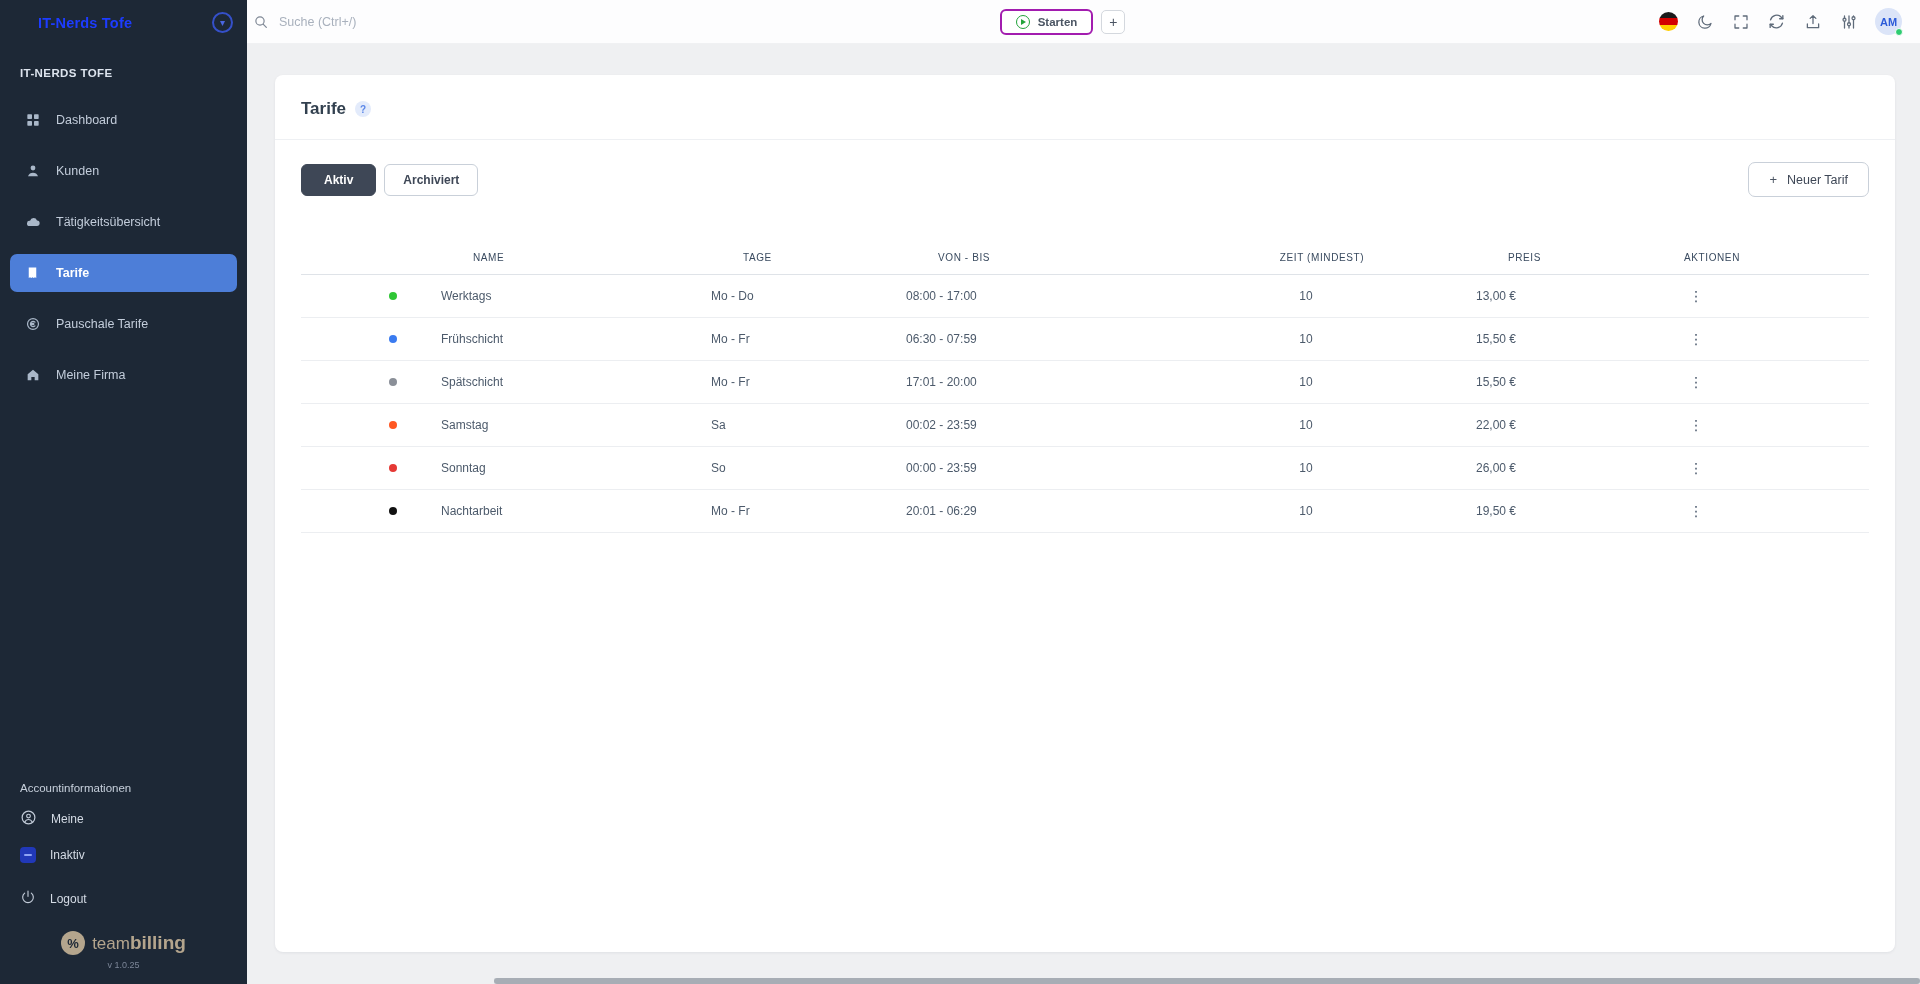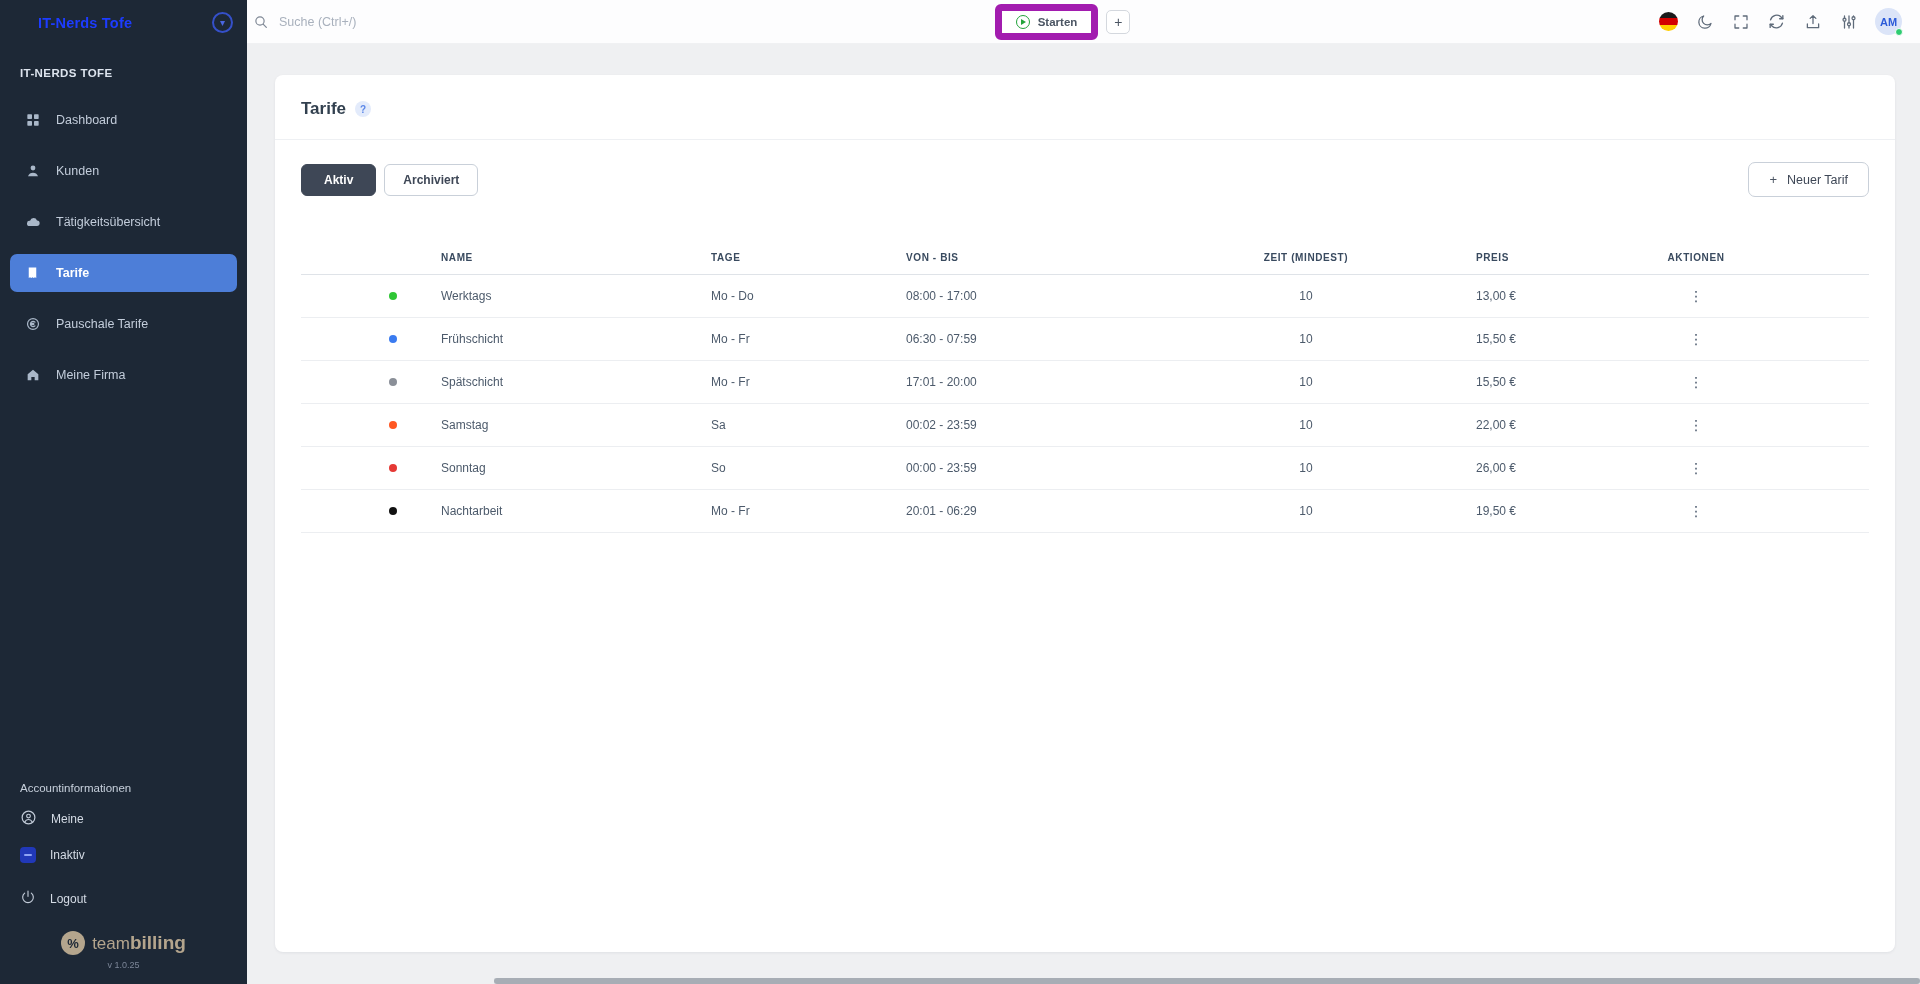--- a/index.html
+++ b/index.html
@@ -34,21 +34,21 @@
   .brand-version { color:#7c8698; font-size:9px; margin-top:5px; padding-bottom:10px; }
 
   
   .main { flex:1; display:flex; flex-direction:column; position:relative; }
   .topbar { height:44px; background:#fdfdfe; display:flex; align-items:center; padding:0 18px 0 6px; border-bottom:1px solid #f0f1f3; }
   .search-wrap { flex:1; display:flex; align-items:center; gap:10px; }
   .search-wrap svg { stroke:#7e8794; fill:none; stroke-width:1.8; stroke-linecap:round; }
   .search-input { border:none; outline:none; background:transparent; font-size:12.5px; color:#475569; width:320px; font-family:"Liberation Sans", sans-serif; }
   .search-input::placeholder { color:#a9b1bd; }
   .center-group { display:flex; align-items:center; gap:8px; margin-right:30px; }
-  .btn-start { display:flex; align-items:center; gap:8px; border:7px solid #a21caf; background:#fff; border-radius:6px; padding:4px 14px; font-size:11.5px; color:#4b5563; font-weight:bold; cursor:pointer; }
+  .btn-start { display:flex; align-items:center; gap:8px; border:2px solid #a21caf; background:#fff; border-radius:6px; padding:4px 14px; font-size:11.5px; color:#4b5563; font-weight:bold; cursor:pointer; }
   .play-ico { width:14px; height:14px; border:1.6px solid #22a33a; border-radius:50%; display:flex; align-items:center; justify-content:center; }
   .play-ico i { display:block; width:0; height:0; border-left:5px solid #22a33a; border-top:3px solid transparent; border-bottom:3px solid transparent; margin-left:1px; }
   .btn-plus { border:1px solid #d4d8de; background:#fff; border-radius:5px; width:24px; height:24px; display:flex; align-items:center; justify-content:center; font-size:14px; color:#4b5563; cursor:pointer; }
   .right-icons { flex:1; display:flex; align-items:center; justify-content:flex-end; gap:17px; }
   .flag { width:19px; height:19px; border-radius:50%; background:linear-gradient(180deg,#1a1a1a 0 34%,#d30000 34% 67%,#ffce00 67% 100%); cursor:pointer; }
   .tb-ico { width:19px; height:19px; cursor:pointer; display:flex; align-items:center; justify-content:center; }
   .tb-ico svg { stroke:#5f6b7a; fill:none; stroke-width:1.7; stroke-linecap:round; stroke-linejoin:round; }
   .avatar { width:27px; height:27px; border-radius:50%; background:#dbe4f8; color:#2c5bd8; font-size:11px; font-weight:bold; display:flex; align-items:center; justify-content:center; position:relative; cursor:pointer; }
   .status-dot { position:absolute; right:-1px; bottom:-1px; width:8px; height:8px; border-radius:50%; background:#2ecc71; border:1.5px solid #fdfdfe; }
 
@@ -63,21 +63,21 @@
   .seg { display:flex; gap:8px; }
   .btn-aktiv { background:#3e4756; color:#fff; font-weight:bold; font-size:12px; border:1px solid #3e4756; border-radius:6px; padding:8px 22px; cursor:pointer; }
   .btn-archiv { background:#fff; color:#3e4756; font-weight:bold; font-size:12px; border:1px solid #c9d0d9; border-radius:6px; padding:8px 18px; cursor:pointer; }
   .btn-new { margin-left:auto; display:flex; align-items:center; gap:10px; background:#fff; border:1px solid #c9d0d9; border-radius:7px; padding:9px 20px; font-size:12.5px; color:#3e4756; cursor:pointer; }
   .btn-new .plus { font-size:13px; color:#4b5563; }
 
   
   .table { margin:44px 26px 0 26px; }
   .thead, .trow { display:grid; grid-template-columns:140px 270px 195px 250px 300px 140px 200px 1fr; align-items:center; }
   .thead { height:34px; border-bottom:1px solid #dfe3e8; }
-  .th { font-size:10px; font-weight:bold; color:#394a5f; letter-spacing:.06em; }
+  .th { font-size:10px; font-weight:normal; color:#394a5f; letter-spacing:.06em;margin-left:32px; }
   .trow { height:43px; border-bottom:1px solid #eceef1; font-size:12px; color:#4c5a6b; }
   .c-zeit, .c-akt { text-align:center; }
   .c-preis { padding-left:20px; }
   .dot { display:block; width:8px; height:8px; border-radius:50%; margin-left:88px; }
   .kebab { font-size:14px; color:#475569; cursor:pointer; letter-spacing:0; line-height:1; display:inline-block; padding:2px 6px; }
 
   .hscrollbar { position:absolute; left:247px; right:0; bottom:0; height:6px; background:#e3e5e8; }
   .hscroll-thumb { height:6px; width:100%; background:#a7adb5; border-radius:3px; }
 </style>
 </head>

